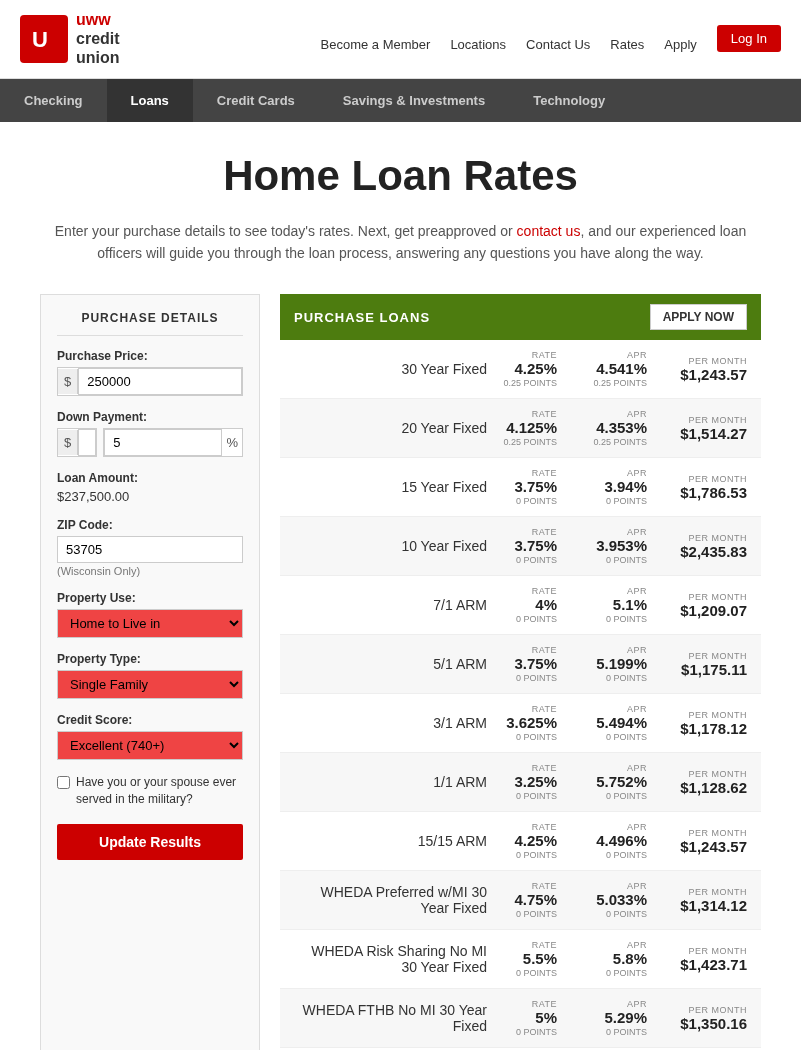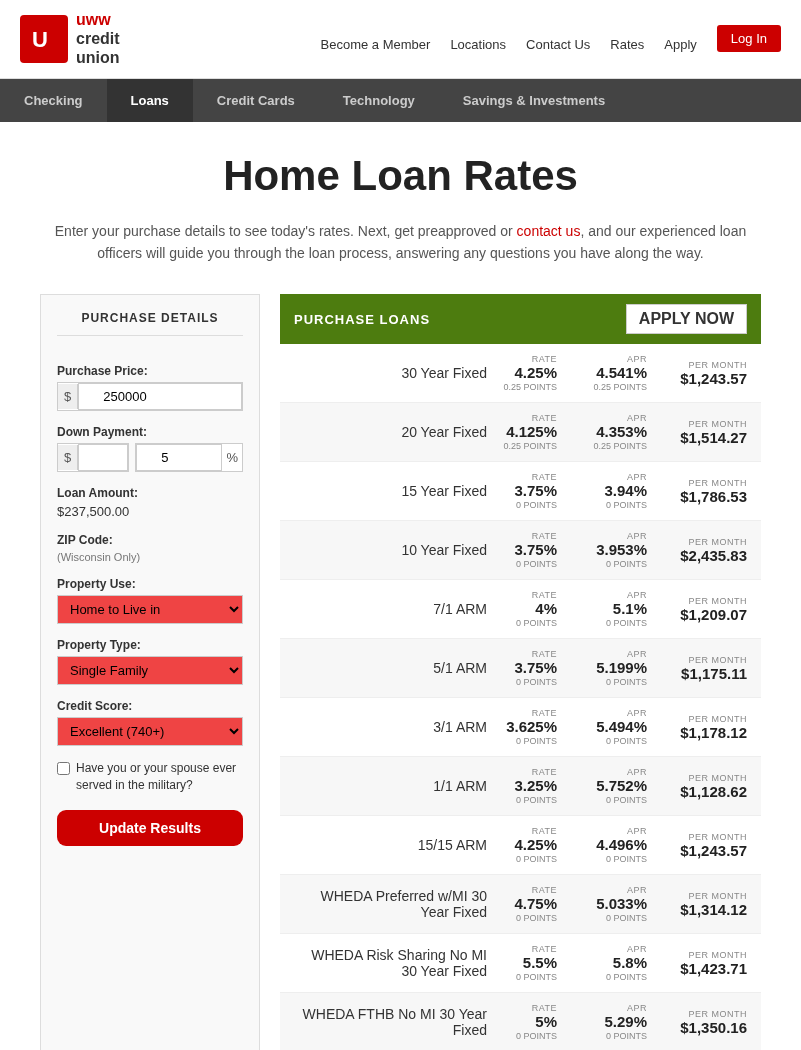--- a/index.html
+++ b/index.html
@@ -25,44 +25,44 @@
     .page-content { padding: 30px 40px; }
     .page-title { text-align: center; font-size: 42px; font-weight: bold; color: #222; margin-bottom: 20px; }
     .page-desc { text-align: center; font-size: 14px; color: #555; line-height: 1.6; margin-bottom: 30px; }
     .page-desc a { color: #cc0000; text-decoration: none; }
 
     
     .main-layout { display: flex; gap: 20px; }
 
     
     .purchase-panel { width: 220px; flex-shrink: 0; background: #f9f9f9; border: 1px solid #ddd; padding: 16px; }
-    .purchase-panel h3 { text-align: center; font-size: 12px; font-weight: bold; letter-spacing: 1px; text-transform: uppercase; color: #333; margin-bottom: 28px; border-bottom: 1px solid #ddd; padding-bottom: 10px; }
+    .purchase-panel h3 { text-align: center; font-size: 12px; font-weight: bold; letter-spacing: 1px; text-transform: uppercase; color: #333; margin-bottom: 13px; border-bottom: 1px solid #ddd; padding-bottom: 10px; }
     .form-group { margin-bottom: 14px; }
     .form-group label { display: block; font-size: 12px; font-weight: bold; color: #333; margin-bottom: 4px; }
     .input-prefix { display: flex; align-items: center; border: 1px solid #ccc; background: white; }
     .input-prefix span { padding: 5px 6px; color: #555; font-size: 13px; background: #eee; border-right: 1px solid #ccc; }
     .input-prefix input { border: none; outline: none; padding: 5px 6px; font-size: 13px; width: 100%; }
     .down-payment-row { display: flex; gap: 6px; align-items: center; }
     .down-payment-row .input-prefix { flex: 1; }
     .pct-input { display: flex; align-items: center; border: 1px solid #ccc; background: white; }
     .pct-input input { width: 36px; border: none; outline: none; padding: 5px 4px; font-size: 13px; }
     .pct-input span { padding: 5px 4px; color: #555; font-size: 13px; }
     .loan-amount-text { font-size: 13px; color: #333; }
-    .form-group input[type="text"] { width: 100%; border: 1px solid #ccc; padding: 5px 24px; font-size: 13px; outline: none; }
+    .form-group input[type="text"] { width: 100%; border: 1px solid #ccc; padding: 5px 8px; font-size: 13px; outline: none; }
     .form-group select { width: 100%; border: 1px solid #ccc; padding: 5px 8px; font-size: 13px; outline: none; background: #ef4444; -webkit-appearance: auto; }
     .zip-note { font-size: 11px; color: #777; margin-top: 2px; }
     .military-check { display: flex; align-items: flex-start; gap: 6px; font-size: 12px; color: #333; line-height: 1.4; }
     .military-check input { margin-top: 2px; flex-shrink: 0; }
-    .update-btn { display: block; width: 100%; background: #cc0000; color: white; border: none; padding: 10px; font-size: 14px; font-weight: bold; cursor: pointer; border-radius: 9px; margin-top: 16px; }
+    .update-btn { display: block; width: 100%; background: #cc0000; color: white; border: none; padding: 10px; font-size: 14px; font-weight: bold; cursor: pointer; border-radius: 2px; margin-top: 16px; }
 
     
     .loans-section { flex: 1; }
     .loans-header { background: #4d7c0f; color: white; display: flex; justify-content: space-between; align-items: center; padding: 10px 14px; }
     .loans-header span { font-size: 13px; font-weight: bold; letter-spacing: 1px; text-transform: uppercase; }
-    .apply-now-btn { background: white; color: #333; border: 1px solid #ccc; padding: 5px 12px; font-size: 16px; font-weight: bold; cursor: pointer; }
+    .apply-now-btn { background: white; color: #333; border: 1px solid #ccc; padding: 5px 12px; font-size: 12px; font-weight: bold; cursor: pointer; }
 
     .loan-row { display: flex; align-items: center; border-bottom: 1px solid #eee; padding: 10px 14px; background: white; }
     .loan-row:nth-child(even) { background: #f7f7f7; }
     .loan-name { flex: 1; font-size: 14px; color: #333; font-weight: normal; text-align: right; }
     .loan-stats { display: flex; gap: 20px; align-items: center; justify-content: space-between; }
     .stat-block { text-align: right; min-width: 70px; }
     .stat-label { font-size: 9px; color: #888; text-transform: uppercase; letter-spacing: 0.5px; display: block; }
     .stat-value { font-size: 15px; font-weight: bold; color: #222; display: block; }
     .stat-points { font-size: 9px; color: #888; display: block; margin-top: 1px; }
     .per-month-block { text-align: right; min-width: 80px; }
@@ -92,22 +92,22 @@
     <a href="#">Rates</a>
     <a href="#">Apply</a>
     <button class="btn-login">Log In</button>
   </nav>
 </div>
 
 <nav class="nav-bar">
   <a href="#">Checking</a>
   <a href="#" class="active">Loans</a>
   <a href="#">Credit Cards</a>
+  <a href="#">Savings &amp; Investments</a>
   <a href="#">Technology</a>
-  <a href="#">Savings &amp; Investments</a>
 </nav>
 
 <div class="page-content">
   <h1 class="page-title">Home Loan Rates</h1>
   <p class="page-desc">
     <span>Enter your purchase details to see today's rates. Next, get preapproved or</span>
     <a href="#">contact us</a><span>, and our experienced loan officers will guide you through the loan process, answering any questions you have along the way.</span>
   </p>
 
   <div class="main-layout">
@@ -137,20 +137,21 @@
         </div>
       </div>
 
       <div class="form-group">
         <label>Loan Amount:</label>
         <div class="loan-amount-text">$237,500.00</div>
       </div>
 
       <div class="form-group">
         <label>ZIP Code:</label>
+        <input type="text" value="53705" style="">
         <div class="zip-note">(Wisconsin Only)</div>
       </div>
 
       <div class="form-group">
         <label>Property Use:</label>
         <select>
           <option>Home to Live in</option>
           <option>Investment Property</option>
           <option>Second Home</option>
         </select>

